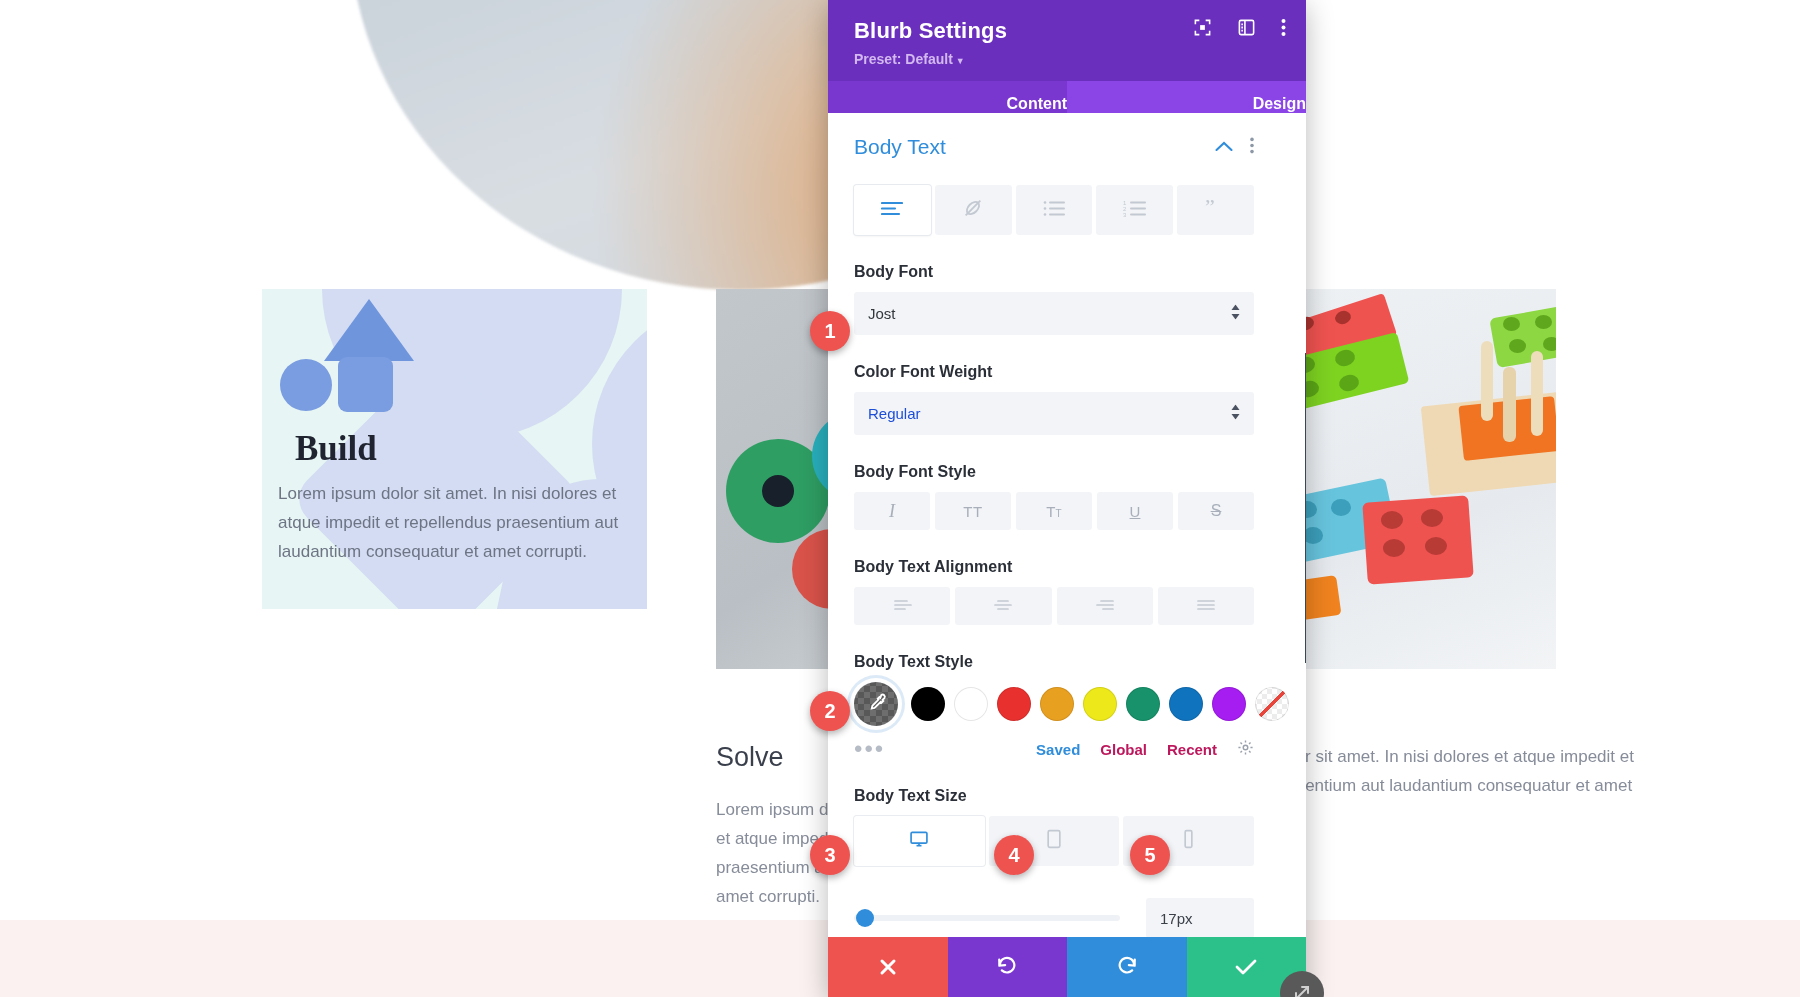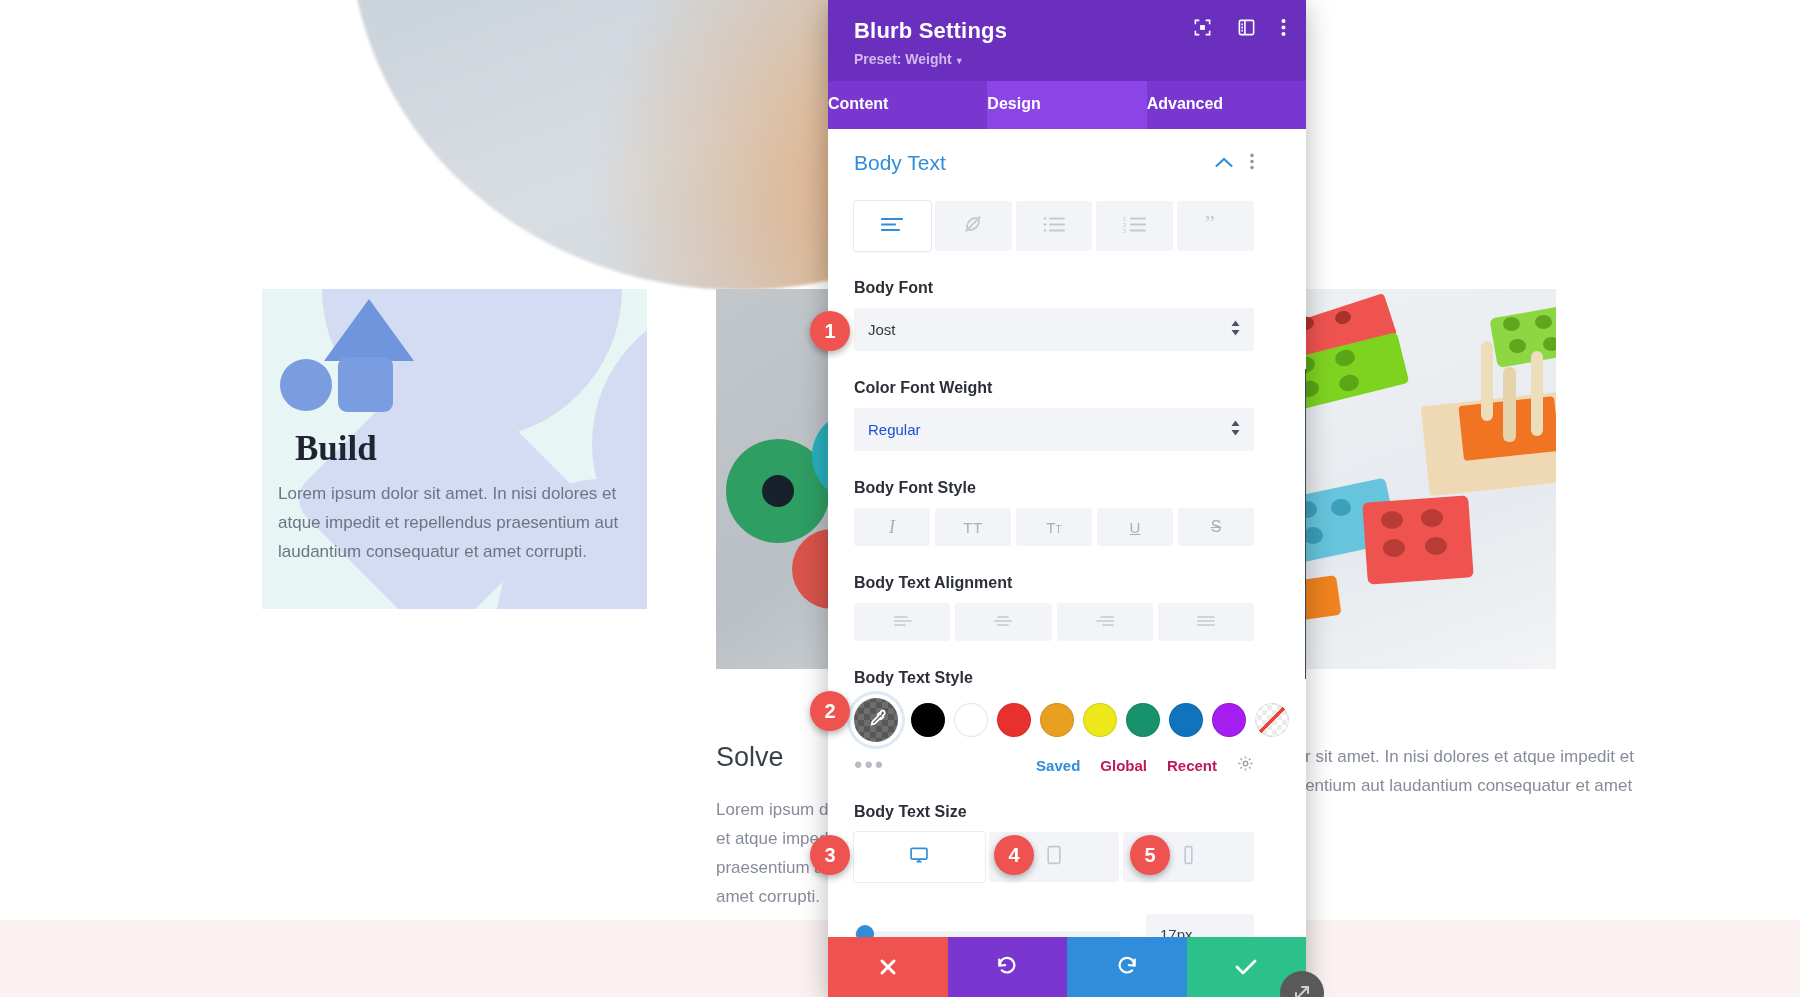--- a/index.html
+++ b/index.html
@@ -97,21 +97,21 @@
   }
   .modal-header { background:#6b2fbd; padding:18px 22px 14px 26px; position:relative; }
   .modal-title { color:#fff; font-size:22px; font-weight:700; letter-spacing:.2px; }
   .modal-preset { color:#d3b9f0; font-size:14px; font-weight:700; margin-top:7px; }
   .modal-preset .caret { font-size:9px; margin-left:3px; }
   .hdr-icons { position:absolute; right:20px; top:18px; display:flex; gap:25px; align-items:center; }
   .hdr-icons svg { display:block; }
 
   .tabs { display:flex; background:#7a37d0; }
   .tab {
-    flex:1; text-align:left; padding:14px 0 16px;
+    flex:1; text-align:right; padding:14px 0 0;
     color:#fff; font-size:16px; font-weight:700; cursor:pointer;
   }
   .tab.active { background:#8b45e6; }
 
   .modal-body {
     flex:1; background:#fff; overflow:hidden; position:relative;
     padding:0 8px 0 0;
   }
   .body-inner { padding:22px 44px 0 26px; }
 
@@ -276,21 +276,21 @@
     </div>
 
     <div class="right-text">Lorem ipsum dolor sit amet. In nisi dolores et atque impedit et repellendus praesentium aut laudantium consequatur et amet corrupti.</div>
   </div>
 
   <div class="modal">
 
     <div class="modal-header">
       <div class="modal-title">Blurb Settings</div>
       <div class="modal-preset">
-        <span>Preset: Weight</span><span class="caret">▼</span>
+        <span>Preset: Default</span><span class="caret">▼</span>
       </div>
       <div class="hdr-icons">
         <span>
           <svg width="19" height="19" viewBox="0 0 24 24" fill="none" stroke="#fff" stroke-width="2">
             <path d="M3 8V3h5M21 8V3h-5M3 16v5h5M21 16v5h-5"></path>
             <rect x="9" y="9" width="6" height="6" fill="#fff" stroke="none"></rect>
           </svg>
         </span>
         <span>
           <svg width="19" height="19" viewBox="0 0 24 24" fill="none" stroke="#fff" stroke-width="2">
@@ -307,21 +307,20 @@
             <circle cx="2.5" cy="9.5" r="2" fill="#fff"></circle>
             <circle cx="2.5" cy="16" r="2" fill="#fff"></circle>
           </svg>
         </span>
       </div>
     </div>
 
     <div class="tabs">
       <div class="tab">Content</div>
       <div class="tab active">Design</div>
-      <div class="tab">Advanced</div>
     </div>
 
     <div class="modal-body">
       <div class="mscroll"></div>
       <div class="body-inner">
 
         <div class="section-head">
           <h4>Body Text</h4>
           <div class="sh-ctl">
             <span>

